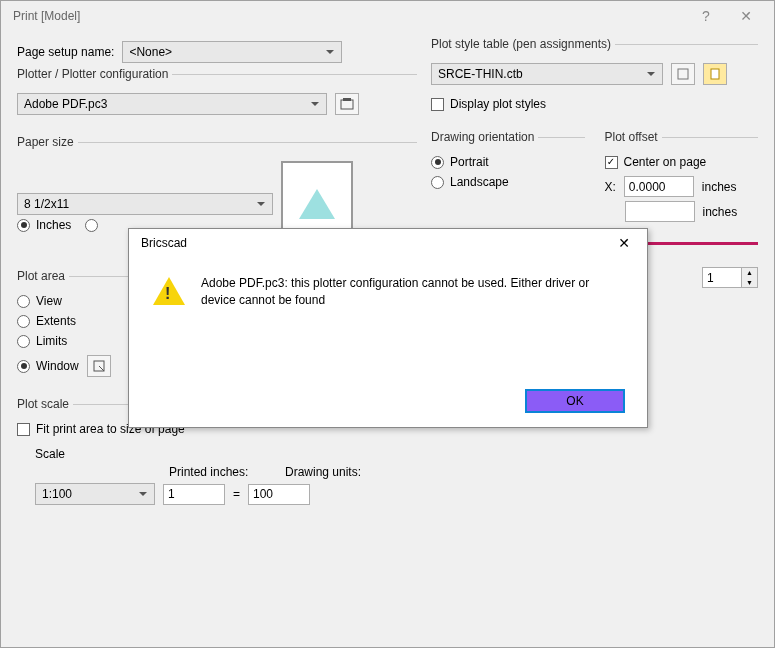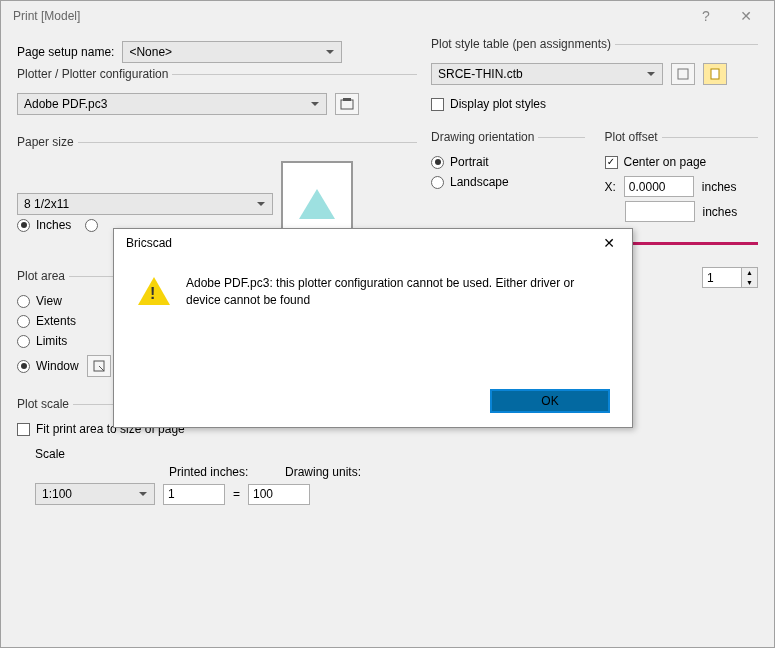--- a/index.html
+++ b/index.html
@@ -22,30 +22,30 @@
 .radio .dot { width: 13px; height: 13px; border: 1px solid #666; border-radius: 50%; display: inline-flex; align-items: center; justify-content: center; background: #fff; }
 .radio.sel .dot::after { content: ""; width: 6px; height: 6px; background: #333; border-radius: 50%; }
 .check .box { width: 13px; height: 13px; border: 1px solid #666; background: #fff; display: inline-flex; align-items: center; justify-content: center; font-size: 10px; line-height: 1; }
 .iconbtn { width: 24px; height: 22px; border: 1px solid #adadad; background: #f5f5f5; display: inline-flex; align-items: center; justify-content: center; }
 .iconbtn.yellow { background: #ffeaa0; }
 .preview-box { width: 72px; height: 86px; border: 2px solid #999; background: #fff; display: flex; align-items: center; justify-content: center; }
 .preview-box .tri { width: 0; height: 0; border-left: 18px solid transparent; border-right: 18px solid transparent; border-bottom: 30px solid #9de0e0; }
 .footer { position: absolute; bottom: 10px; left: 16px; right: 16px; display: flex; gap: 10px; }
 .footer .spacer { flex: 1; }
 button.std { height: 22px; min-width: 74px; border: 1px solid #adadad; background: #e6e6e6; }
-.modal { position: absolute; left: 113px; top: 228px; width: 520px; height: 200px; background: #fff; border: 1px solid #888; box-shadow: 2px 2px 6px rgba(0,0,0,.25); }
+.modal { position: absolute; left: 128px; top: 228px; width: 520px; height: 200px; background: #fff; border: 1px solid #888; box-shadow: 2px 2px 6px rgba(0,0,0,.25); }
 .modal .mtitle { height: 28px; display: flex; align-items: center; padding: 0 8px 0 12px; }
 .modal .mtitle .t { flex: 1; }
 .modal .mtitle .x { width: 30px; text-align: center; font-size: 14px; }
 .modal .mbody { padding: 18px 24px; display: flex; gap: 16px; }
 .warn { width: 0; height: 0; border-left: 16px solid transparent; border-right: 16px solid transparent; border-bottom: 28px solid #f7d40a; position: relative; margin-top: 2px; }
 .warn::after { content: "!"; position: absolute; left: -4px; top: 8px; font-weight: bold; font-size: 16px; color: #333; }
 .modal .msg { flex: 1; line-height: 1.4; }
 .modal .mfoot { position: absolute; bottom: 14px; right: 22px; }
-.modal button { width: 120px; height: 24px; border: 2px solid #0a84d6; background: #0369a1; margin-top: 28px; }
+.modal button { width: 100px; height: 24px; border: 2px solid #0a84d6; background: #8b5cf6; margin-top: 28px; }
 .spin { display: inline-flex; }
 .spin .arrows { display: flex; flex-direction: column; border: 1px solid #adadad; border-left: none; width: 16px; }
 .spin .arrows div { flex: 1; display: flex; align-items: center; justify-content: center; font-size: 7px; background: #eee; }
 .inline-group { display: flex; gap: 20px; }
 </style>
 </head>
 <body>
 
 <div class="window">
   <div class="titlebar">

